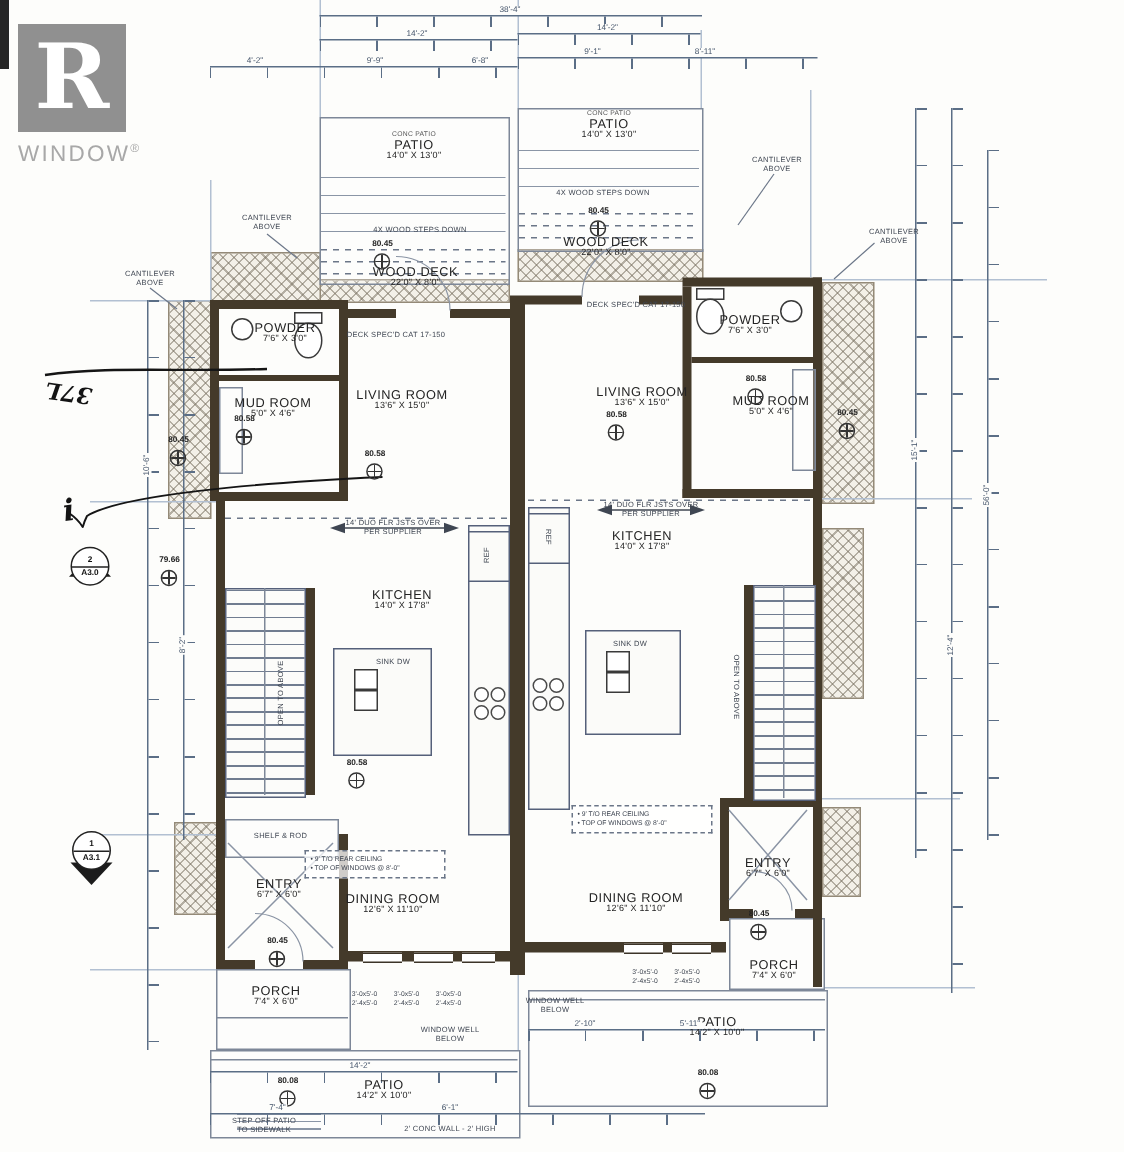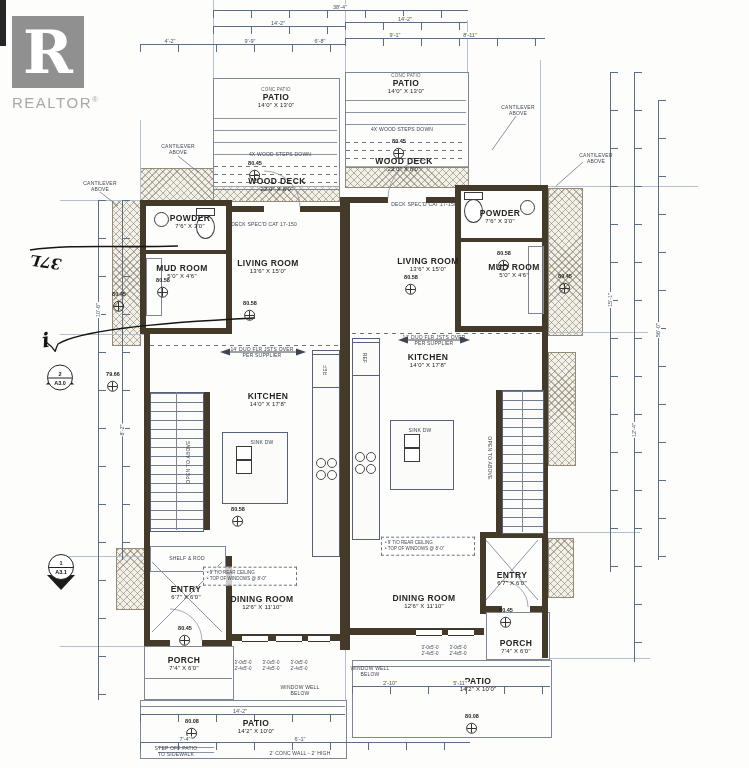--- a/index.html
+++ b/index.html
@@ -23,21 +23,21 @@
   .stairs{position:absolute;border:1px solid #55607a;background:#fcfcfa;
         background-image:repeating-linear-gradient(180deg,#707c90 0 1px,transparent 1px 9px)}
   .win{position:absolute;height:5px;background:#fff;border-top:1px solid #3c3428;border-bottom:1px solid #3c3428}
   .fix{position:absolute;border:1px solid #3a3a3a;background:#fff}
   .oval{border-radius:50%}
   .counter{position:absolute;border:1px solid #55607a;background:#fbfbf9}
   .burner{position:absolute;width:8px;height:8px;border:1px solid #4a4a4a;border-radius:50%;background:#fff}
   #labels{position:absolute;inset:0}
   .room{position:absolute;transform:translate(-50%,-50%);text-align:center;color:#242424;white-space:nowrap}
   .room .nt{font-size:4.5px;color:#5a5a5a;letter-spacing:.2px}
-  .room .nm{font-weight:bold;font-size:8.5px;letter-spacing:.4px}
+  .room .nm{font-weight:normal;font-size:8.5px;letter-spacing:.4px}
   .room .dm{font-size:6px;letter-spacing:.2px}
   .ann{position:absolute;transform:translate(-50%,-50%);font-size:5px;color:#3f4652;text-align:center;
        white-space:pre-line;line-height:1.25;letter-spacing:.2px}
   .dimlab{position:absolute;transform:translate(-50%,-50%);font-size:5.5px;color:#44546a;white-space:nowrap;
        background:#fdfdfb;padding:0 1px}
   .wtag{position:absolute;transform:translate(-50%,0);font-size:4.5px;color:#3f4652;text-align:center;
        white-space:pre-line;line-height:1.3}
   .elv{position:absolute;transform:translate(-50%,-50%);text-align:center;line-height:1}
   .elv .v{font-size:5.5px;font-weight:bold;color:#222;display:block;margin-bottom:1px}
   .elv .c{display:inline-block;width:9px;height:9px;border:1px solid #333;border-radius:50%;
@@ -401,14 +401,14 @@
       </div>
       <div class="hand" style="left: 30px; top: 253px; font-size: 15px; transform: rotate(188deg);">37L</div>
       <div class="hand" style="left: 42px; top: 328px; font-size: 20px; transform: rotate(-8deg);">i</div>
     </div>
 </div>
 
 <div id="logo">
   <div class="logo-box">
     <div class="logo-r">R</div>
   </div>
-  <div class="logo-text"><span>REALTOR</span><sup style="font-size:8px">®</sup></div>
+  <div class="logo-text"><span>WINDOW</span><sup style="font-size:8px">®</sup></div>
 </div>
 
 </body></html>

